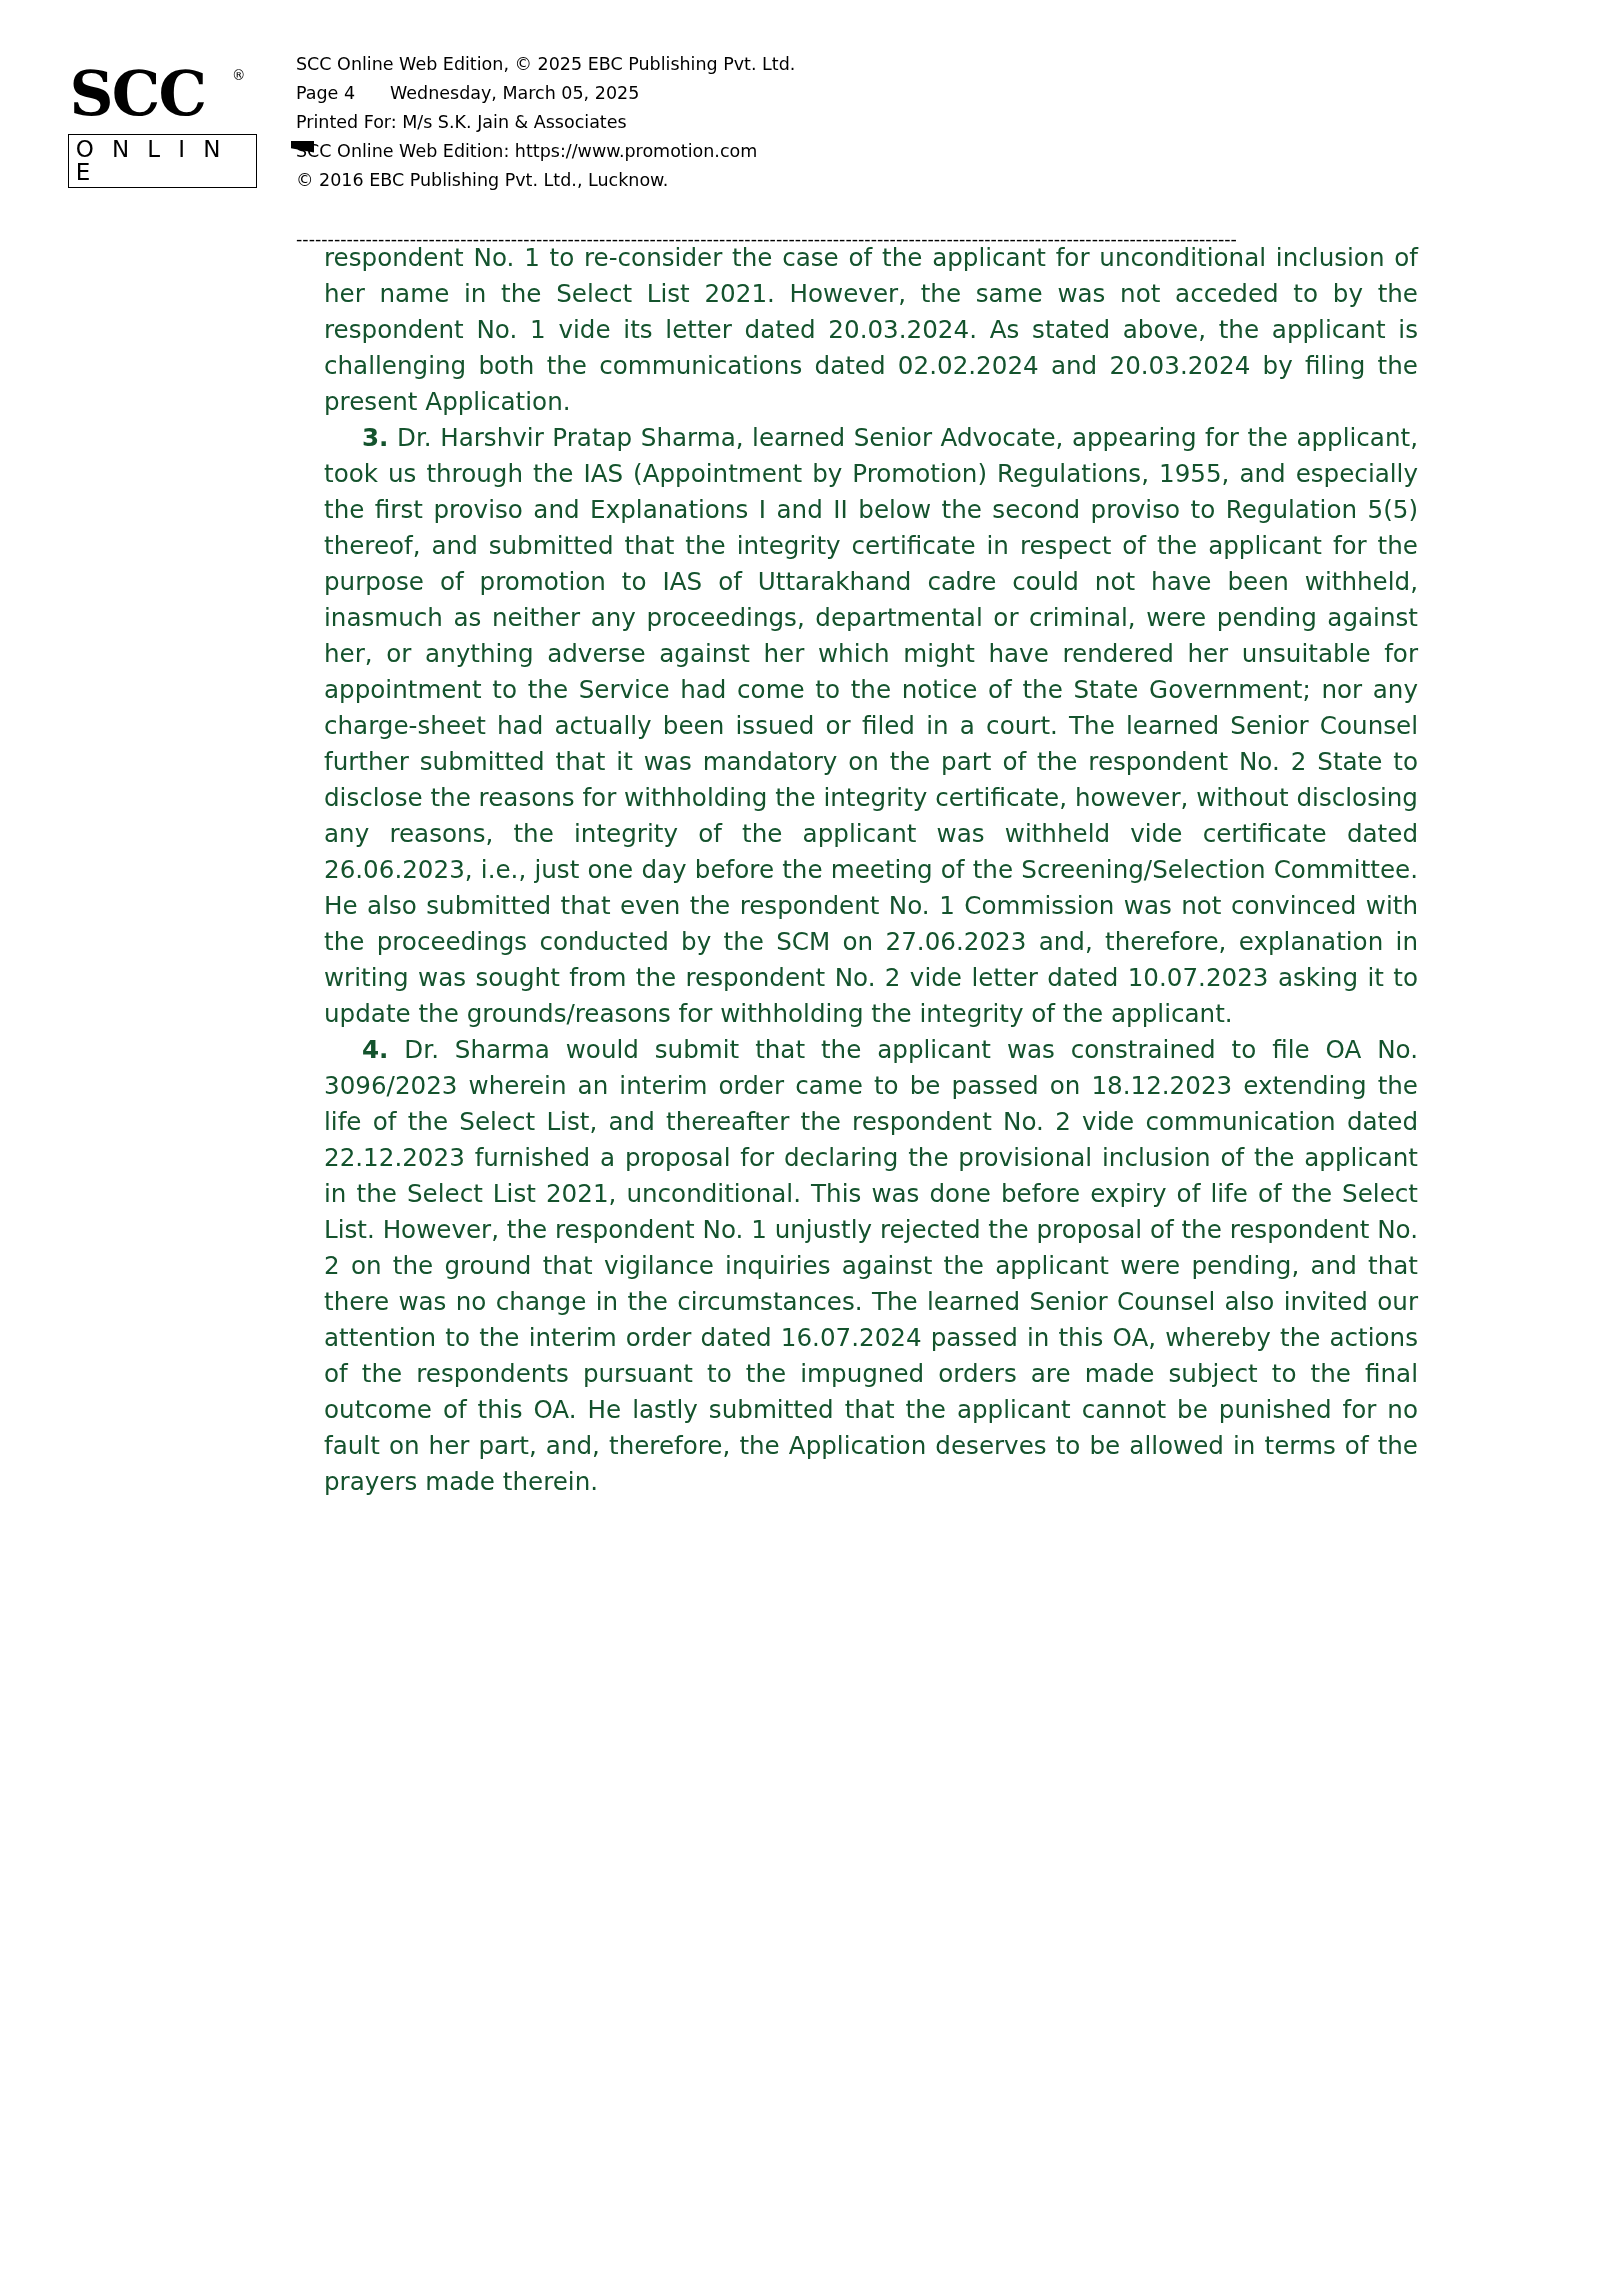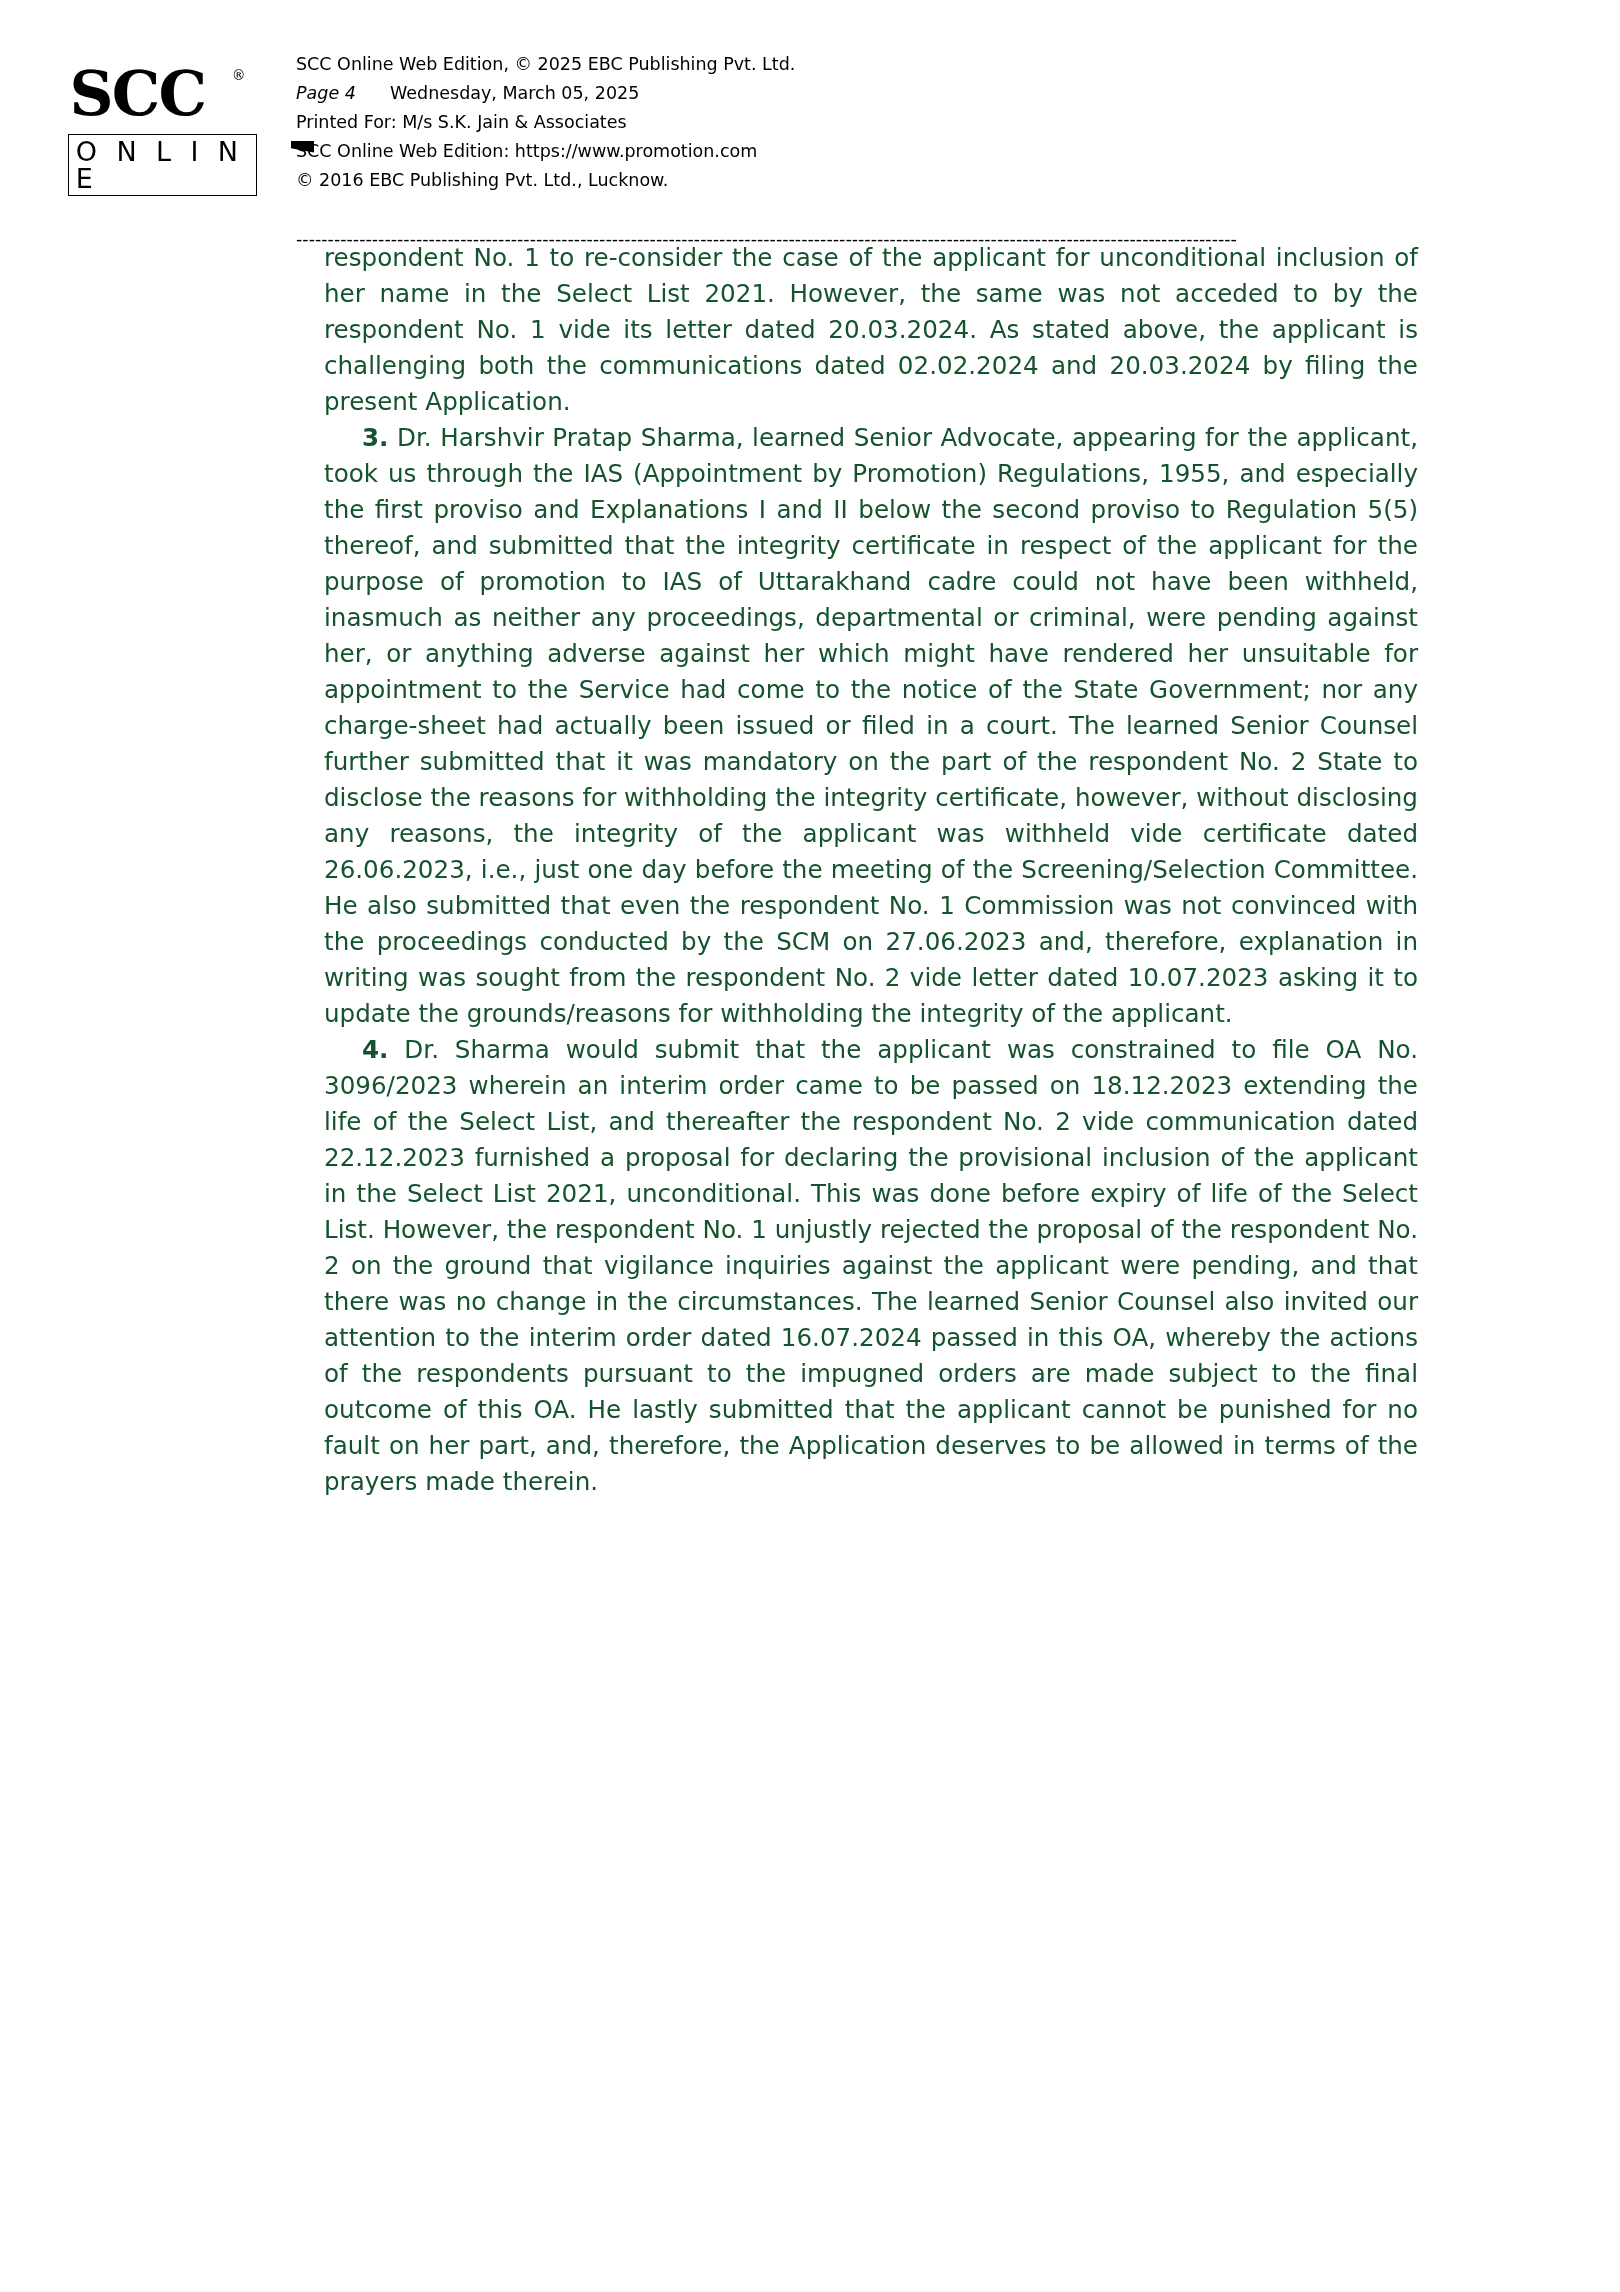--- a/index.html
+++ b/index.html
@@ -57,21 +57,21 @@
     font-size: 13.4px;
     font-family: "DejaVu Sans", sans-serif;
   }
   .logo-online {
     position: absolute;
     left: 3.6px;
     top: 73px;
     border: 1.8px solid #000;
     padding: 2.7px 7.2px 3.6px 7.2px;
     font-family: "DejaVu Sans", sans-serif;
-    font-size: 27px;
+    font-size: 23px;
     letter-spacing: 5.4px;
     line-height: 1;
     font-weight: normal;
   }
   .logo-flag {
     position: absolute;
     left: 235px;
     top: 136px;
     width: 0;
     height: 0;
@@ -95,21 +95,20 @@
     font-size: 17.5px;
     line-height: 29px;
     white-space: nowrap;
   }
   .header-lines .pageline {
     display: block;
   }
   .header-lines .pageline .pg {
     display: inline-block;
     width: 94px;
-    font-style: italic;
   }
 
   .rule {
     position: absolute;
     left: 296px;
     top: 184px;
     width: 1119px;
     font-family: "DejaVu Sans", sans-serif;
     font-size: 17.5px;
     letter-spacing: 0px;

